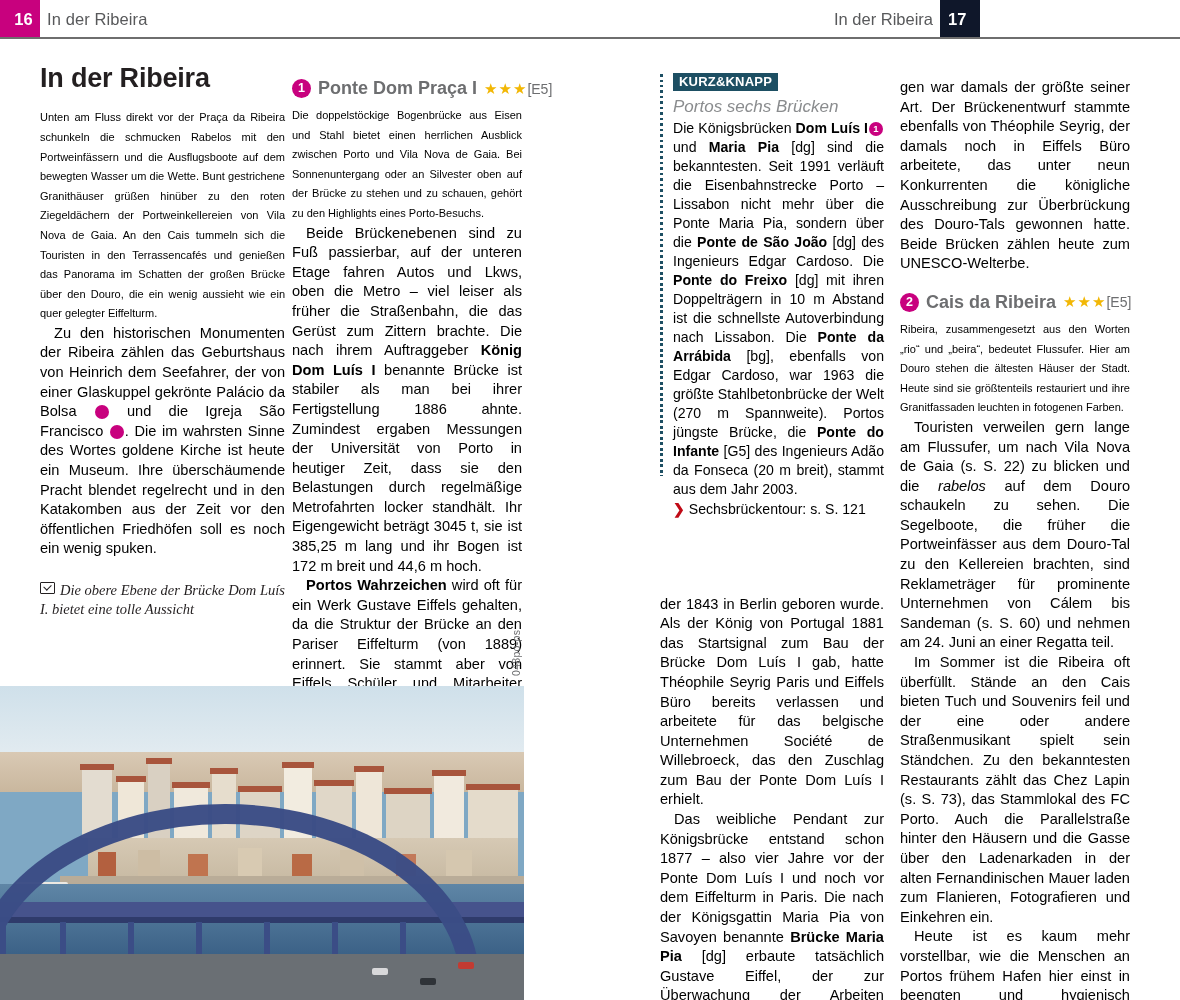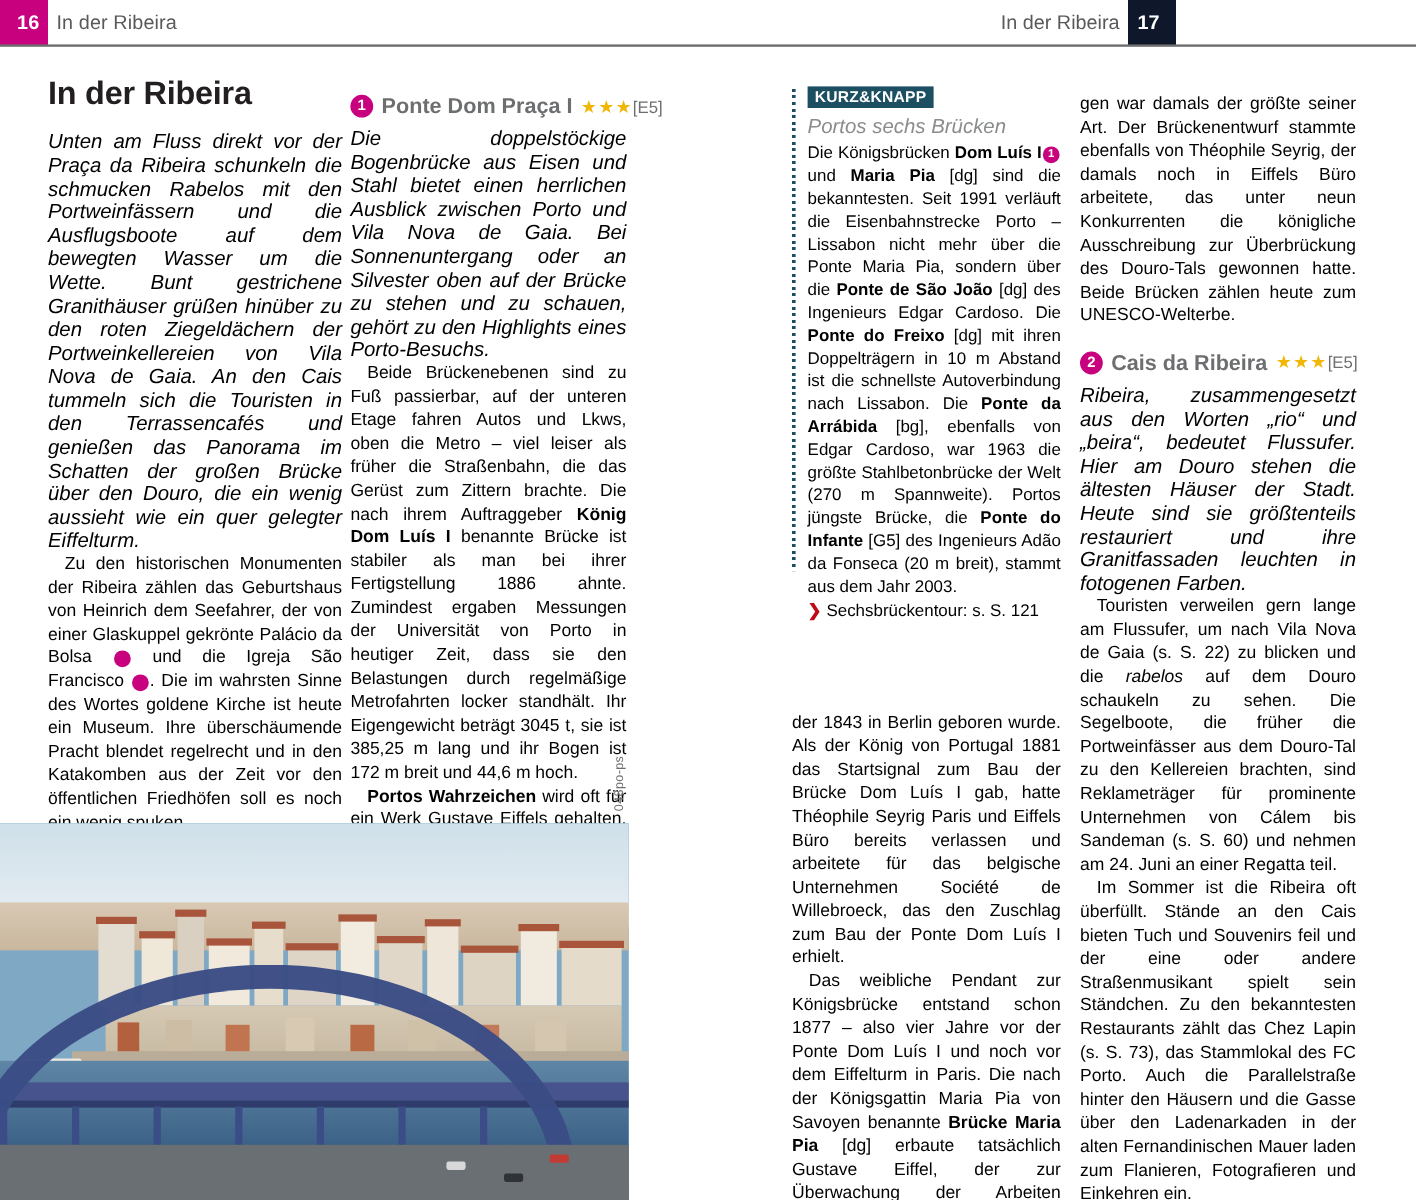--- a/index.html
+++ b/index.html
@@ -47,22 +47,22 @@
   h1.chapter{
     font-size:27px;font-weight:bold;color:#231f20;
     margin:0 0 16px 0;letter-spacing:-.2px;line-height:1.05;
   }
   p.body{
     margin:0;font-size:14.6px;line-height:19.6px;color:#000;
     text-align:justify;hyphens:auto;-webkit-hyphens:auto;
   }
   p.body.ind{text-indent:14px;}
   p.lead{
-    margin:0;font-size:17px;line-height:19.6px;color:#000;
-    font-style:italic;text-align:justify;hyphens:auto;
+    margin:0;font-size:11px;line-height:19.6px;color:#000;
+    text-align:justify;hyphens:auto;
   }
   .bold{font-weight:bold;}
   .ital{font-style:italic;}
 
   
   .poi-head{display:flex;align-items:center;margin:0 0 7px 0;}
   .poi-num{
     width:19px;height:19px;border-radius:50%;background:#c8017e;color:#fff;
     font-size:12.5px;font-weight:bold;line-height:19px;text-align:center;
     flex:0 0 auto;margin-right:7px;

